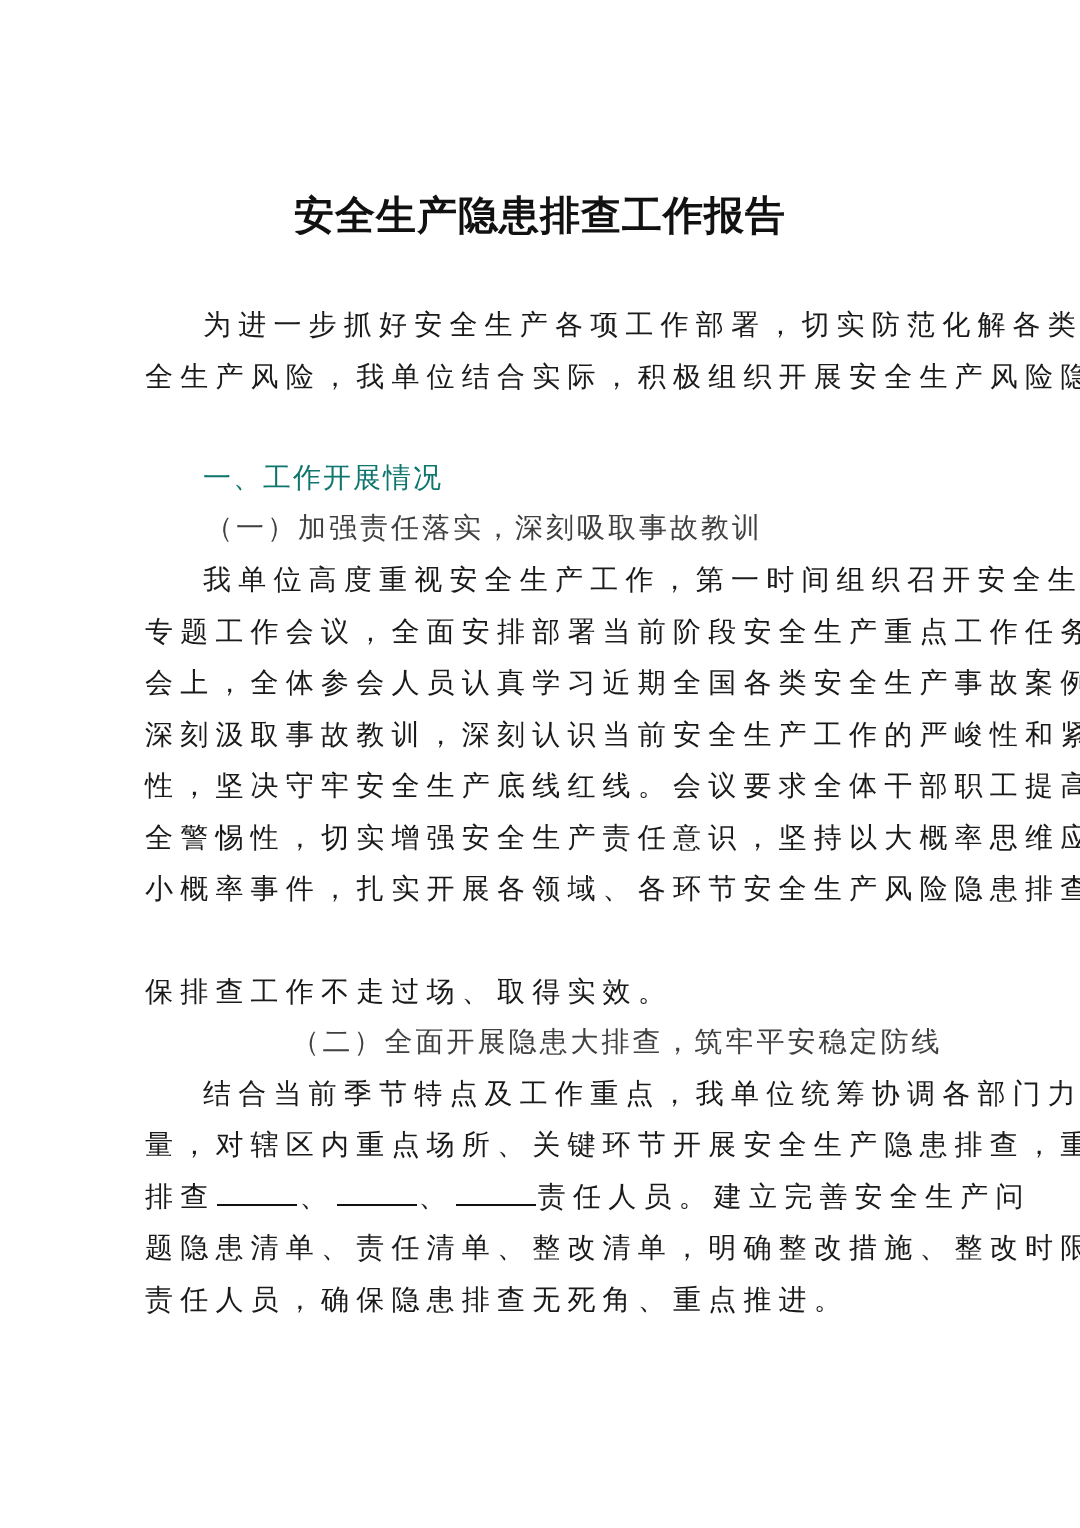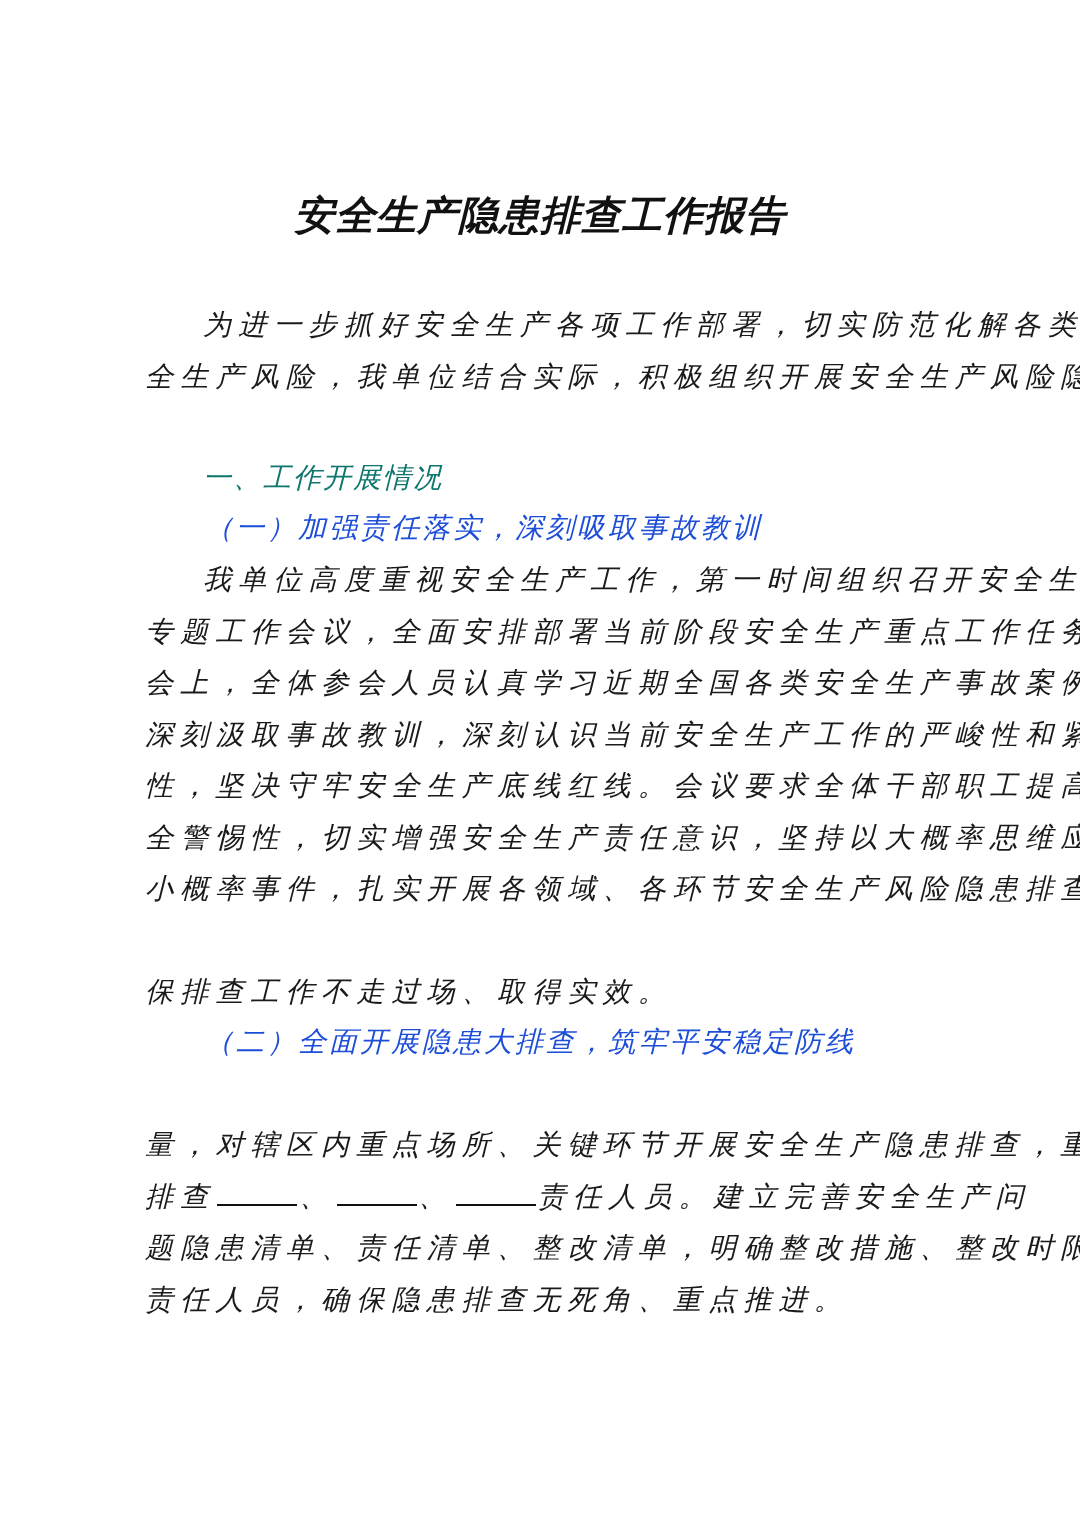--- a/index.html
+++ b/index.html
@@ -1,31 +1,31 @@
 <!DOCTYPE html>
 <html><head>
 <meta charset="utf-8">
 <style>
   html, body { margin: 0; padding: 0; background: #ffffff; }
   body { width: 1080px; height: 1528px; position: relative; overflow: hidden; }
-  .page { position: absolute; left: 0; top: 0; width: 1080px; height: 1101px; background: #ffffff; font-style: italic; }
+  .page { position: absolute; left: 0; top: 0; width: 1080px; height: 1101px; background: #ffffff; }
   .title {
     position: absolute; left: 0; top: 188px; width: 1080px; text-align: center;
     font-family: "DejaVu Serif", "Liberation Serif", serif;
     font-weight: bold; font-size: 40px; color: #111111; letter-spacing: 1px;
   }
   .line {
     position: absolute; left: 145px; width: 800px;
     font-family: "DejaVu Sans", "Liberation Sans", sans-serif;
     font-size: 28px; color: #1a1a1a; white-space: nowrap;
     letter-spacing: 7.2px; line-height: 40px;
   }
   .indent { left: 203px; }
   .h1 { font-family: "Liberation Sans", "DejaVu Sans", sans-serif; font-weight: normal; letter-spacing: 2px; color: #0f766e; }
-  .h2 { letter-spacing: 3px; color: #1d4ed8; }
+  .h2 { letter-spacing: 3px; color: #404040; }
   .blank { display: inline-block; width: 80px; border-bottom: 2px solid #111; height: 22px; margin: 0 2px; vertical-align: baseline; }
 </style>
 </head>
 <body>
 
 <div class="page">
 
   <div class="title">安全生产隐患排查工作报告</div>
 
   <div class="line indent" style="top:305px">为进一步抓好安全生产各项工作部署，切实防范化解各类安</div>
@@ -38,22 +38,23 @@
   <div class="line indent" style="top:560px">我单位高度重视安全生产工作，第一时间组织召开安全生产</div>
   <div class="line" style="top:612px">专题工作会议，全面安排部署当前阶段安全生产重点工作任务。</div>
   <div class="line" style="top:663px">会上，全体参会人员认真学习近期全国各类安全生产事故案例，</div>
   <div class="line" style="top:715px">深刻汲取事故教训，深刻认识当前安全生产工作的严峻性和紧迫</div>
   <div class="line" style="top:766px">性，坚决守牢安全生产底线红线。会议要求全体干部职工提高安</div>
   <div class="line" style="top:818px">全警惕性，切实增强安全生产责任意识，坚持以大概率思维应对</div>
   <div class="line" style="top:869px">小概率事件，扎实开展各领域、各环节安全生产风险隐患排查整</div>
 
   <div class="line" style="top:972px">保排查工作不走过场、取得实效。</div>
 
-  <div class="line h2" style="top:1022px; left:205px;">（二）全面开展隐患大排查，筑牢平安稳定防线</div>
+  <div class="line h2" style="top:1022px; left:217px;text-align:center;">（二）全面开展隐患大排查，筑牢平安稳定防线</div>
 
+  <div class="line indent" style="top:1074px">结合当前季节特点及工作重点，我单位统筹协调各部门力</div>
   <div class="line" style="top:1125px">量，对辖区内重点场所、关键环节开展安全生产隐患排查，重点</div>
 
   <div class="line" style="top:1177px">
     <span>排查</span><span class="blank"></span><span>、</span><span class="blank"></span><span>、</span><span class="blank"></span><span>责任人员。建立完善安全生产问</span>
   </div>
   <div class="line" style="top:1228px">题隐患清单、责任清单、整改清单，明确整改措施、整改时限、</div>
   <div class="line" style="top:1280px">责任人员，确保隐患排查无死角、重点推进。</div>
 
 </div>
 

